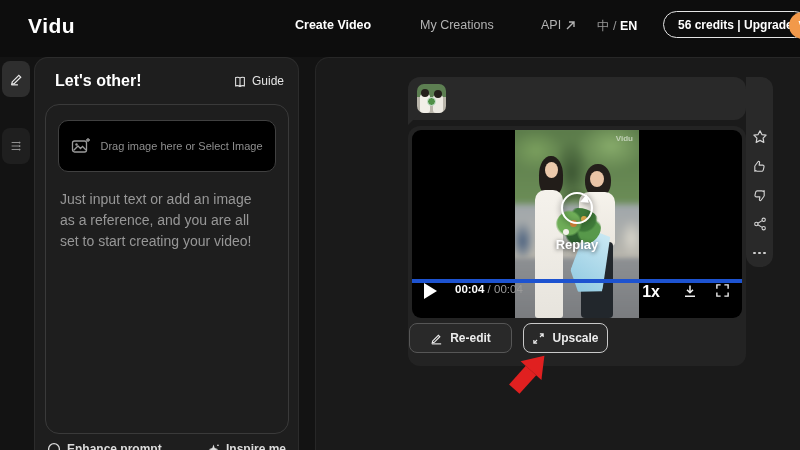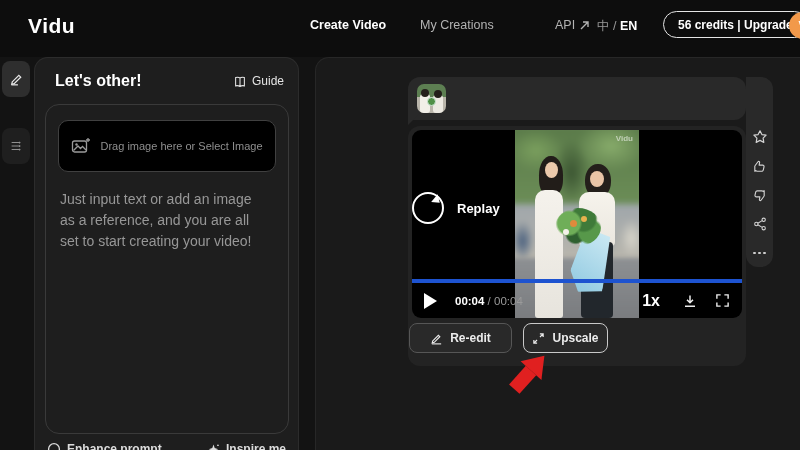--- a/index.html
+++ b/index.html
@@ -5,23 +5,23 @@
   * { margin:0; padding:0; box-sizing:border-box; }
   html,body { width:800px; height:450px; overflow:hidden; background:#121212;
     font-family:"Liberation Sans", sans-serif; color:#e8e8e8; }
   .stage { position:relative; width:800px; height:450px; background:#131313; }
 
   
   .header { position:absolute; left:0; top:0; width:800px; height:57px; background:#0d0d0d; }
   .logo { position:absolute; left:28px; top:14px; font-size:21px; font-weight:700; color:#fff; letter-spacing:.5px; }
   .nav-item { position:absolute; top:18px; font-size:12.5px; color:#b3b3b3; cursor:pointer; white-space:nowrap; }
   .nav-item.active { color:#fff; font-weight:700; }
-  .nav-create { left:310px; }
+  .nav-create { left:295px; }
   .nav-creations { left:420px; }
-  .nav-api { left:555px; display:flex; align-items:center; gap:4px; }
+  .nav-api { left:541px; display:flex; align-items:center; gap:4px; }
   .lang { position:absolute; left:597px; top:18px; font-size:12.5px; color:#9a9a9a; }
   .lang .en { color:#fff; font-weight:700; }
   .credits-pill { position:absolute; left:663px; top:11px; height:27px; padding:0 14px;
     border:1.2px solid #e6e6e6; border-radius:14px; display:flex; align-items:center;
     font-size:12px; font-weight:700; color:#fff; background:transparent; cursor:pointer; white-space:nowrap; }
   .avatar-circle { position:absolute; left:789px; top:12px; width:27px; height:27px; border-radius:50%;
     background:var(--avatar-orange,#f2994a); display:flex; align-items:center; justify-content:center;
     font-size:12px; font-weight:700; color:#fff; cursor:pointer; }
 
   
@@ -107,29 +107,29 @@
       radial-gradient(circle at 76% 62%, #57984a 0 26%, transparent 32%),
       radial-gradient(circle at 45% 68%, #2f6030 0 24%, transparent 30%); }
   .bq-f1 { position:absolute; left:55px; top:90px; width:7px; height:7px; background:#e08a3c; border-radius:50%; }
   .bq-f2 { position:absolute; left:48px; top:99px; width:6px; height:6px; background:#f4f2ea; border-radius:50%; }
   .bq-f3 { position:absolute; left:66px; top:86px; width:6px; height:6px; background:#e7b14e; border-radius:50%; }
   .bq-wrap { position:absolute; left:58px; top:100px; width:36px; height:64px; transform:rotate(14deg);
     background:linear-gradient(200deg,#cdeaf4,#8ec8e0); clip-path:polygon(15% 0,85% 5%,100% 90%,35% 100%,0 70%); }
 
   .watermark { position:absolute; top:4px; right:6px; font-size:8px; font-weight:700; color:rgba(255,255,255,.55); }
 
-  .replay-wrap { position:absolute; left:0; right:0; top:62px; display:flex; flex-direction:row; align-items:center; gap:13px; }
+  .replay-wrap { position:absolute; left:0; right:0; top:62px; display:flex; flex-direction:column; align-items:center; gap:13px; }
   .replay-ring { width:32px; height:32px; border:2.5px solid #fff; border-radius:50%; position:relative;
     filter:drop-shadow(0 1px 3px rgba(0,0,0,.6)); }
   .replay-ring::after { content:''; position:absolute; right:-3px; top:3px; width:0; height:0;
     border:5px solid transparent; border-left:7px solid #fff; transform:rotate(40deg); }
   .replay-label { font-size:13px; font-weight:700; color:#fff; text-shadow:0 1px 4px rgba(0,0,0,.7); }
 
   .progress { position:absolute; left:0; right:0; top:149px; height:3.5px; background:var(--progress-blue,#1d53d0); }
-  .controls { position:absolute; left:0; right:0; bottom:0; height:35px; display:flex; align-items:center; padding:0 12px; }
+  .controls { position:absolute; left:0; right:0; bottom:0; height:35px; display:flex; align-items:flex-start; padding:0 12px; }
   .play-tri { width:0; height:0; border-left:13px solid #fff; border-top:8px solid transparent; border-bottom:8px solid transparent; cursor:pointer; }
   .time { margin-left:18px; font-size:11.5px; white-space:nowrap; }
   .time .cur { color:#fff; font-weight:700; }
   .time .sep, .time .tot { color:#9a9a9a; }
   .ctrl-spacer { flex:1; }
   .speed { font-size:16px; font-weight:700; color:#fff; margin-right:22px; cursor:pointer; }
   .ctrl-icon { color:#ececec; cursor:pointer; display:flex; align-items:center; }
   .dl { margin-right:17px; }
 
   

